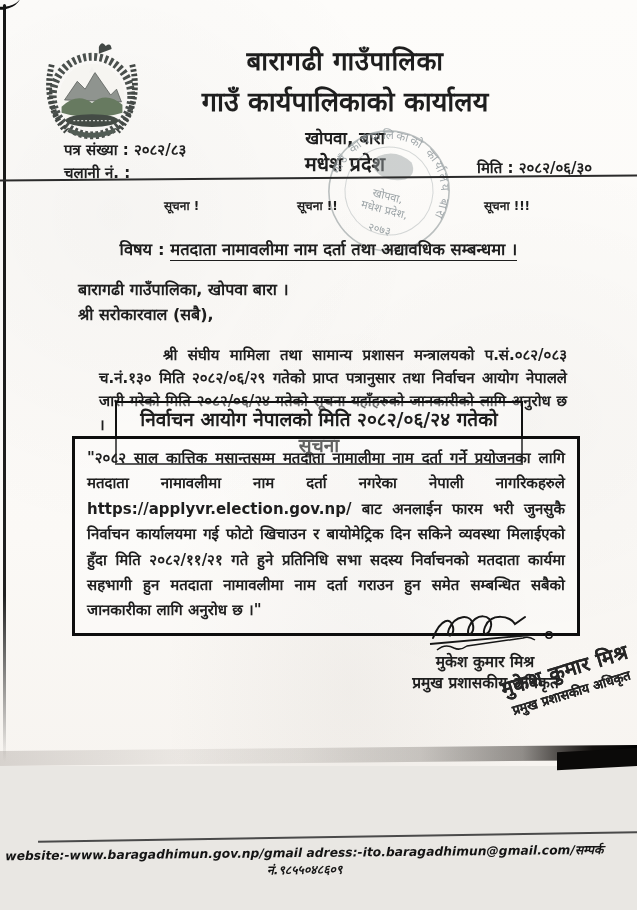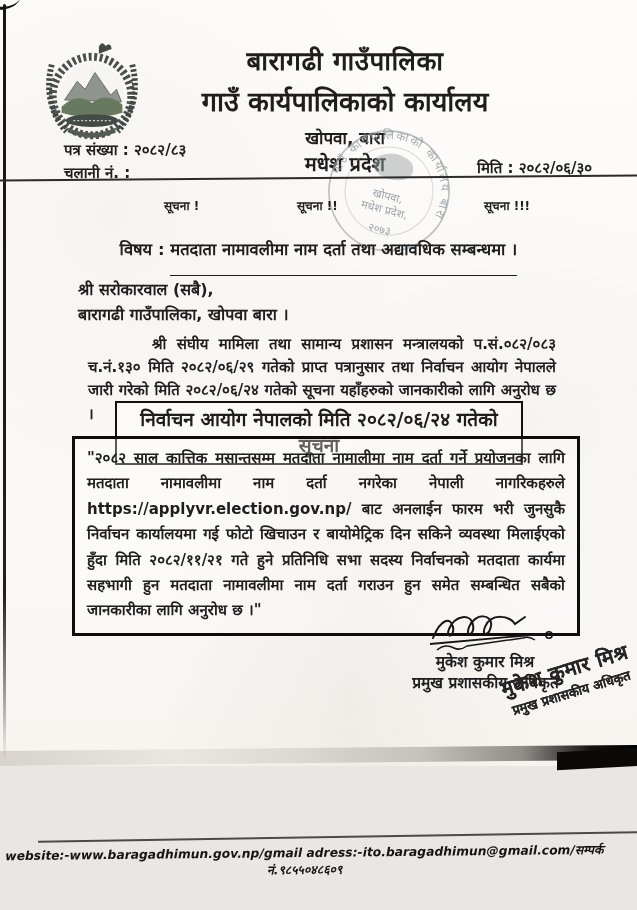--- a/index.html
+++ b/index.html
@@ -39,26 +39,26 @@
   .round-stamp{position:absolute;left:320px;top:122px;width:138px;height:138px;transform:rotate(14deg);opacity:.88;}
 
   .rule{position:absolute;left:0;right:0;height:2px;background:#2b2b2b;}
   .header-rule{top:177px;transform:rotate(-0.45deg);}
 
   
   .suchana{position:absolute;top:197px;font-size:12px;font-weight:700;}
   .suchana.s1{left:164px;} .suchana.s2{left:297px;} .suchana.s3{left:484px;}
 
   .subject-line{position:absolute;top:237px;left:0;width:100%;text-align:center;font-size:16.5px;font-weight:700;}
-  .subject-underline{border-bottom:1.6px solid #1e1e1e;padding-bottom:16px;}
+  .subject-underline{border-bottom:1.6px solid #1e1e1e;padding-bottom:1px;}
 
   .addressee{position:absolute;left:78px;top:277px;font-size:16px;font-weight:700;line-height:25px;}
 
   .body-par{position:absolute;left:88px;top:333px;width:468px;font-size:15px;font-weight:600;
-    line-height:23.2px;text-align:justify;text-indent:64px;margin:0;}
+    line-height:23.2px;text-align:justify;text-indent:64px;margin:11px;}
 
   .notice-box{position:absolute;left:115px;top:401px;width:388px;border:2.5px solid #111;
     padding:3px 8px 5px;text-align:center;font-size:19px;font-weight:700;background:rgba(255,255,255,.35);}
   .quote-box{position:absolute;left:72px;top:436px;width:478px;border:3.5px solid #0d0d0d;
     padding:7px 12px 9px;font-size:15px;font-weight:700;line-height:25.4px;text-align:justify;background:rgba(255,255,255,.3);}
 
   
   .sig-squiggle{position:absolute;left:425px;top:610px;width:135px;height:46px;}
   .sig-name{position:absolute;left:400px;top:650px;width:170px;text-align:center;font-size:15.5px;font-weight:700;}
   .sig-title{position:absolute;left:388px;top:671px;width:195px;text-align:center;font-size:15.5px;font-weight:700;}
@@ -132,22 +132,22 @@
 
   <span class="suchana s1">सूचना !</span>
   <span class="suchana s2">सूचना !!</span>
   <span class="suchana s3">सूचना !!!</span>
 
   <div class="subject-line">
     <span>विषय : </span><span class="subject-underline">मतदाता नामावलीमा नाम दर्ता तथा अद्यावधिक सम्बन्धमा ।</span>
   </div>
 
   <div class="addressee">
+    <div>बारागढी गाउँपालिका, खोपवा बारा ।</div>
     <div>श्री सरोकारवाल (सबै),</div>
-    <div>बारागढी गाउँपालिका, खोपवा बारा ।</div>
   </div>
 
   <p class="body-par">श्री संघीय मामिला तथा सामान्य प्रशासन मन्त्रालयको प.सं.०८२/०८३ च.नं.१३० मिति २०८२/०६/२९ गतेको प्राप्त पत्रानुसार तथा निर्वाचन आयोग नेपालले जारी गरेको मिति २०८२/०६/२४ गतेको सूचना यहाँहरुको जानकारीको लागि अनुरोध छ ।</p>
 
   <div class="notice-box">निर्वाचन आयोग नेपालको मिति २०८२/०६/२४ गतेको सूचना</div>
 
   <div class="quote-box">"२०८२ साल कात्तिक मसान्तसम्म मतदाता नामालीमा नाम दर्ता गर्ने प्रयोजनका लागि मतदाता नामावलीमा नाम दर्ता नगरेका नेपाली नागरिकहरुले https://applyvr.election.gov.np/ बाट अनलाईन फारम भरी जुनसुकै निर्वाचन कार्यालयमा गई फोटो खिचाउन र बायोमेट्रिक दिन सकिने व्यवस्था मिलाईएको हुँदा मिति २०८२/११/२१ गते हुने प्रतिनिधि सभा सदस्य निर्वाचनको मतदाता कार्यमा सहभागी हुन मतदाता नामावलीमा नाम दर्ता गराउन हुन समेत सम्बन्धित सबैको जानकारीका लागि अनुरोध छ ।"</div>
 
   <div class="sig-squiggle">
     <svg viewBox="0 0 135 46" width="135" height="46">

